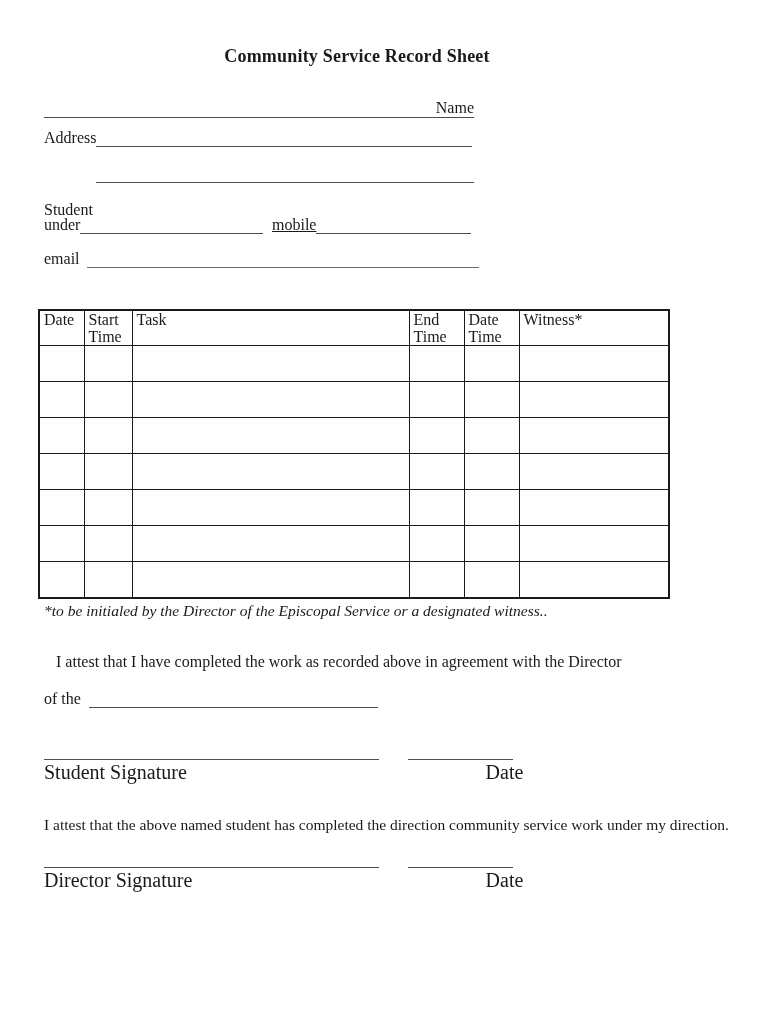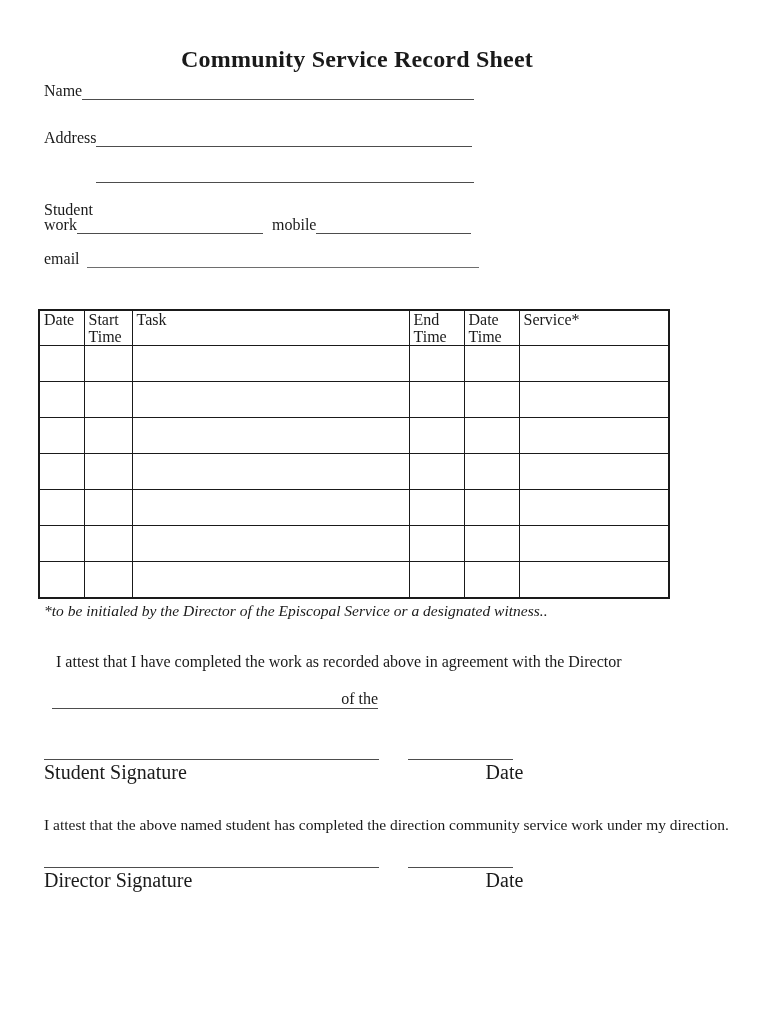--- a/index.html
+++ b/index.html
@@ -10,42 +10,42 @@
     color: #1a1a1a;
     position: relative;
     overflow: hidden;
   }
   .abs { position: absolute; }
 
   
   .doc-title {
     top: 46px; left: 0; width: 714px;
     text-align: center;
-    font-size: 24px; font-weight: bold;
+    font-size: 18px; font-weight: bold;
     letter-spacing: 0.2px;
   }
 
   
   .field-row {
     display: flex; align-items: flex-end;
     height: 18px; font-size: 16px; line-height: 18px;
   }
   .fill-line {
     flex: 1; align-self: stretch;
     border-bottom: 1.5px solid #4d4d4d;
   }
 
-  .row-name    { top: 82px;  left: 44px; width: 430px; }
+  .row-name    { top: 99px;  left: 44px; width: 430px; flex-direction: column; }
   .row-address { top: 129px; left: 44px; width: 428px; justify-content: center; }
   .row-address2{ top: 165px; left: 96px; width: 378px; height: 18px; border-bottom: 1.5px solid #4d4d4d; }
   .lbl-phones  { top: 201px; left: 44px; font-size: 16px; line-height: 18px; }
   .row-phones  { top: 216px; left: 44px; width: 427px; }
   .row-phones .group { display: flex; align-items: flex-end; height: 18px; }
   .grp-home   { width: 219px; margin-right: 9px; }
-  .grp-mobile { width: 199px; }
+  .grp-mobile { width: 199px; text-decoration: underline; }
   .row-email   { top: 250px; left: 44px; width: 435px; }
   .row-email .fill-line { margin-left: 7px; border-bottom-color: #6e6e6e; }
 
   
   .service-table-wrap { top: 309px; left: 38px; }
   table.service {
     border-collapse: collapse;
     table-layout: fixed;
     width: 630px;
     border: 2px solid #1a1a1a;
@@ -65,21 +65,21 @@
   col.c-end   { width: 55px; }
   col.c-total { width: 55px; }
   col.c-wit   { width: 150px; }
 
   .footnote {
     top: 602px; left: 44px;
     font-style: italic; font-size: 15.5px;
   }
 
   .attest-1 { top: 653px; left: 56px; font-size: 16px; text-align: right; }
-  .row-ofthe { top: 690px; left: 44px; width: 334px; flex-direction: column; }
+  .row-ofthe { top: 690px; left: 44px; width: 334px; }
   .row-ofthe .fill-line { margin-left: 8px; }
 
   
   .sig-lines { display: flex; height: 18px; }
   .sig-long  { width: 335px; border-bottom: 1.5px solid #4d4d4d; }
   .sig-gap   { width: 29px; }
   .sig-short { width: 105px; border-bottom: 1.5px solid #4d4d4d; }
   .sig-labels { font-size: 20px; line-height: 18px; }
   .sig-labels .date-lbl { position: absolute; left: 408px; width: 105px; text-align: center; top: 0; }
 
@@ -101,21 +101,21 @@
 
 <div class="abs field-row row-address">
   <span>Address</span>
   <span class="fill-line"></span>
 </div>
 <div class="abs row-address2"></div>
 
 <div class="abs lbl-phones">Student</div>
 <div class="abs field-row row-phones">
   <span class="group grp-home">
-    <span>work</span>
+    <span>under</span>
     <span class="fill-line"></span>
   </span>
   <span class="group grp-mobile">
     <span>mobile</span>
     <span class="fill-line"></span>
   </span>
 </div>
 
 <div class="abs field-row row-email">
   <span>email</span>
@@ -132,21 +132,21 @@
         <col class="c-total">
         <col class="c-wit">
     </colgroup>
     <thead>
       <tr>
         <th>Date</th>
         <th>Start Time</th>
         <th>Task</th>
         <th>End Time</th>
         <th>Date Time</th>
-        <th>Service*</th>
+        <th>Witness*</th>
       </tr>
     </thead>
     <tbody>
       <tr>
         <td></td>
         <td></td>
         <td></td>
         <td></td>
         <td></td>
         <td></td>

